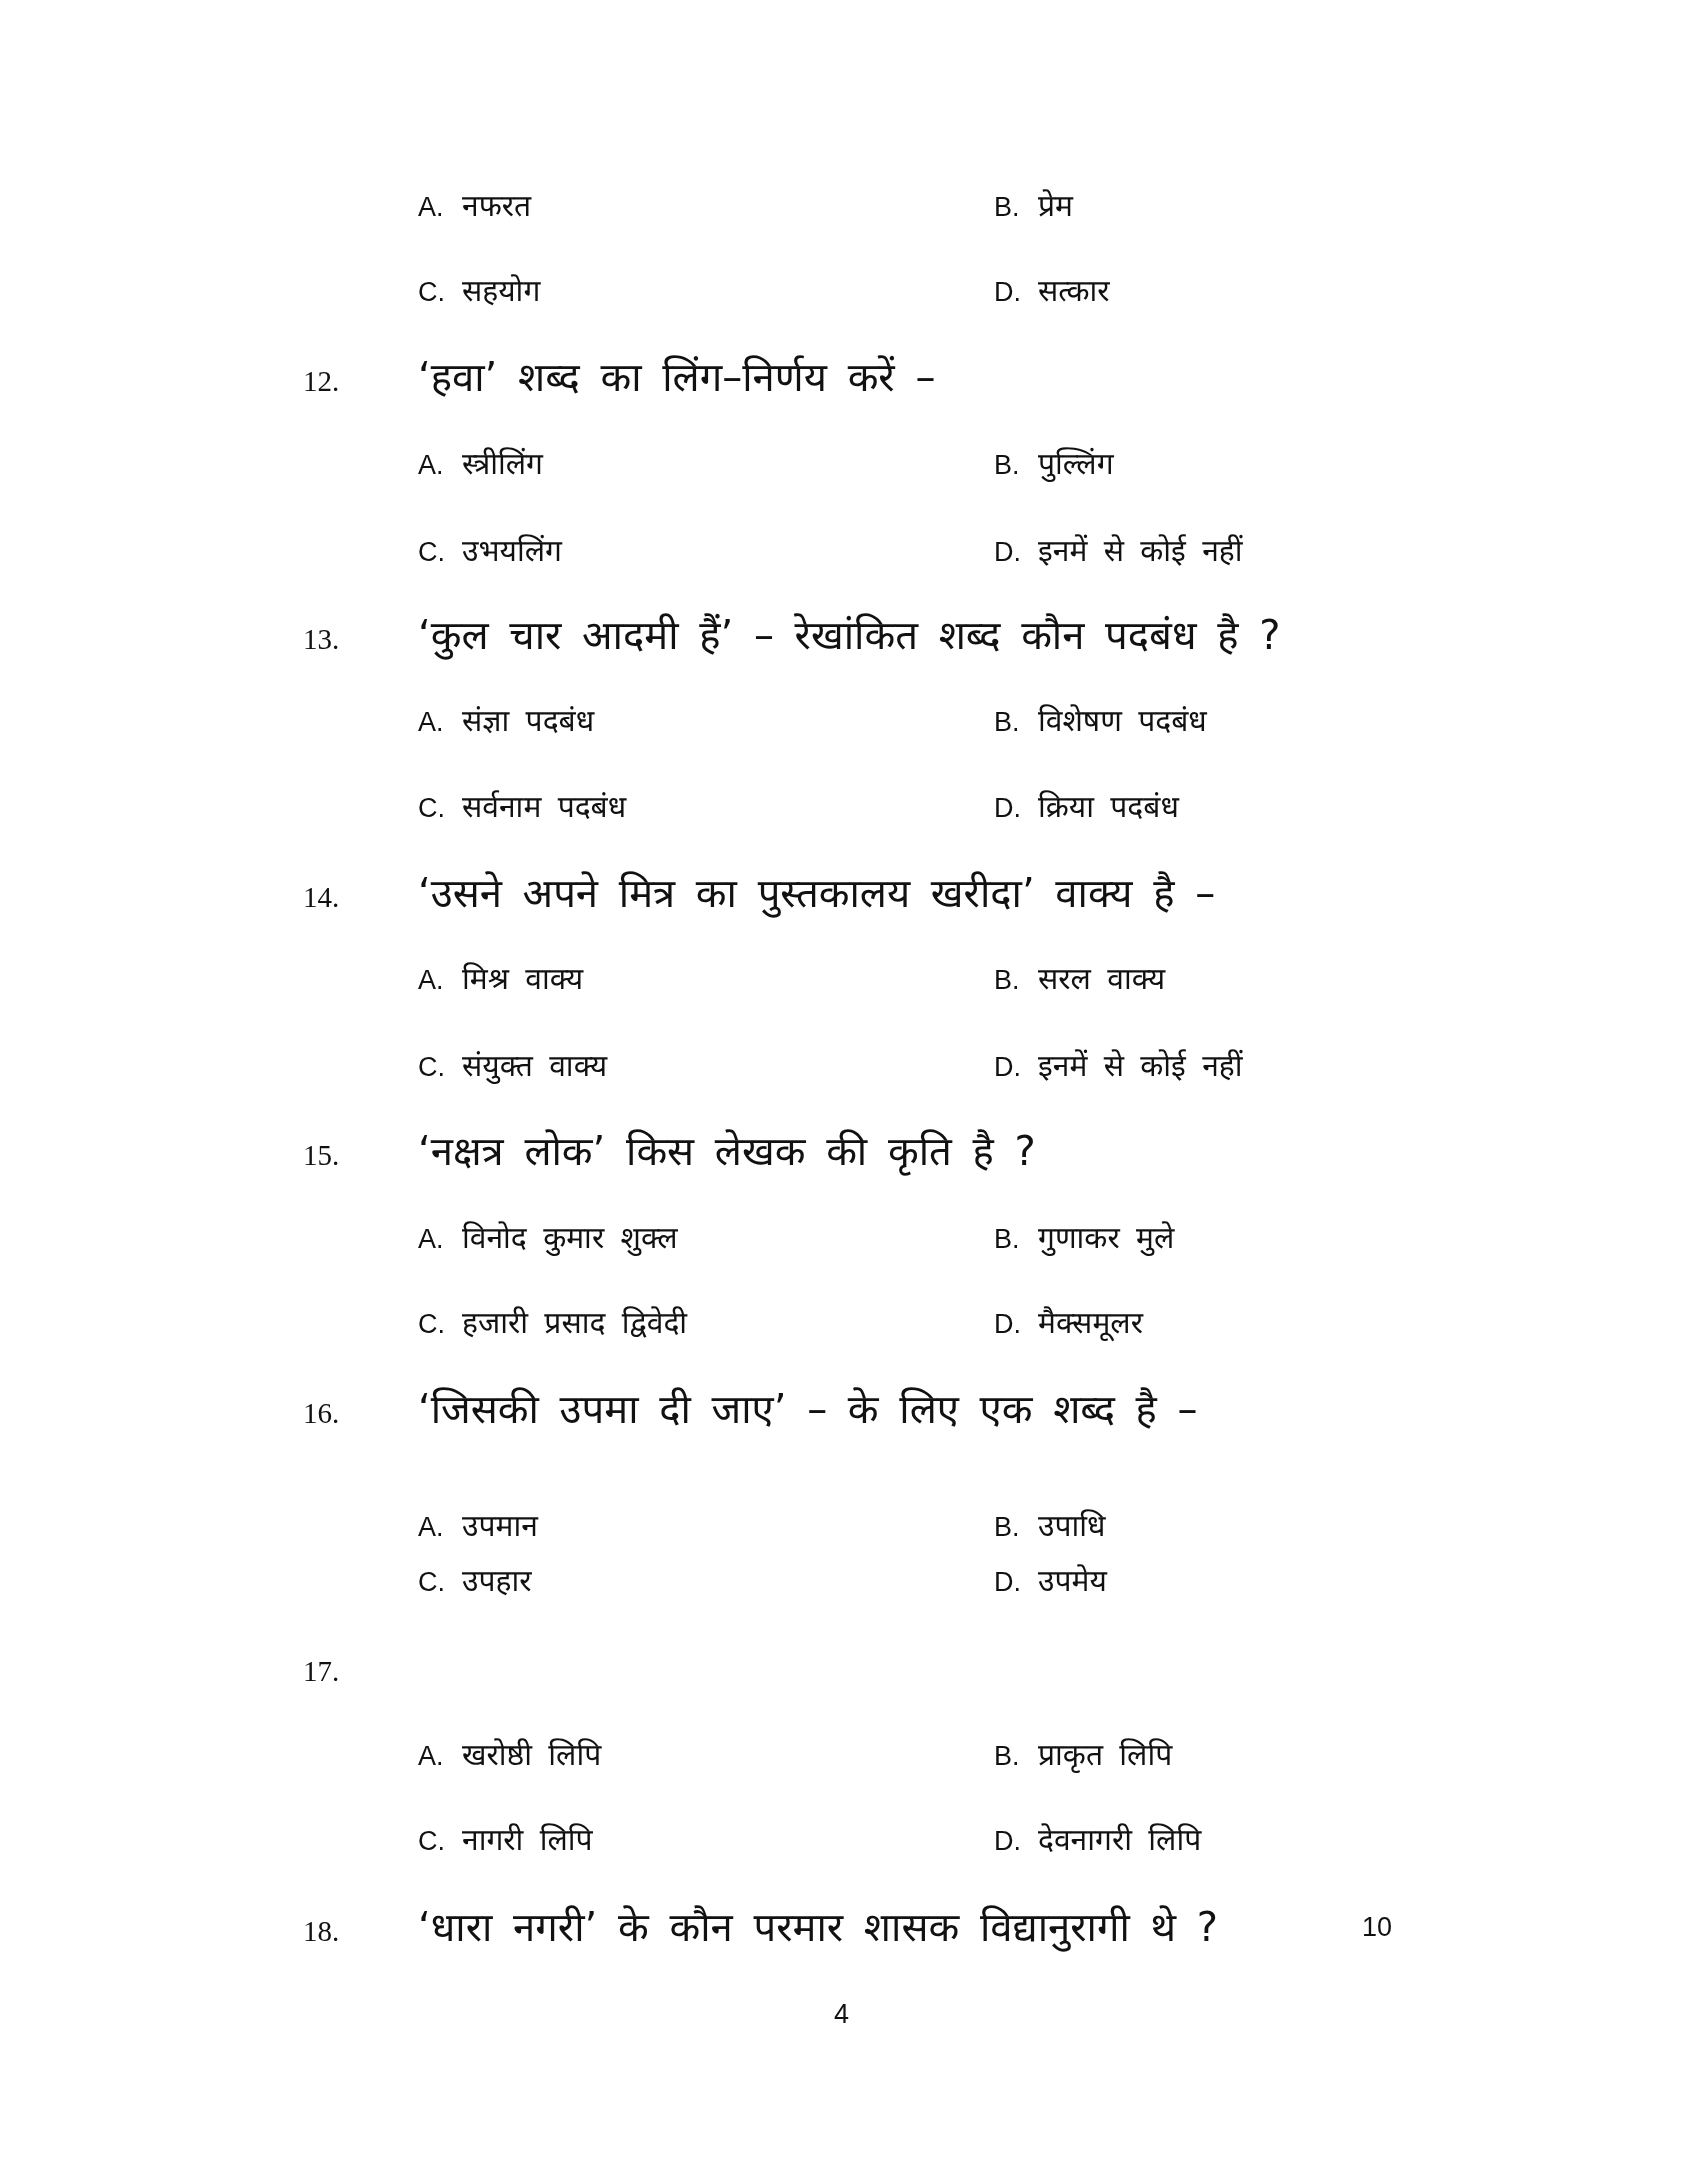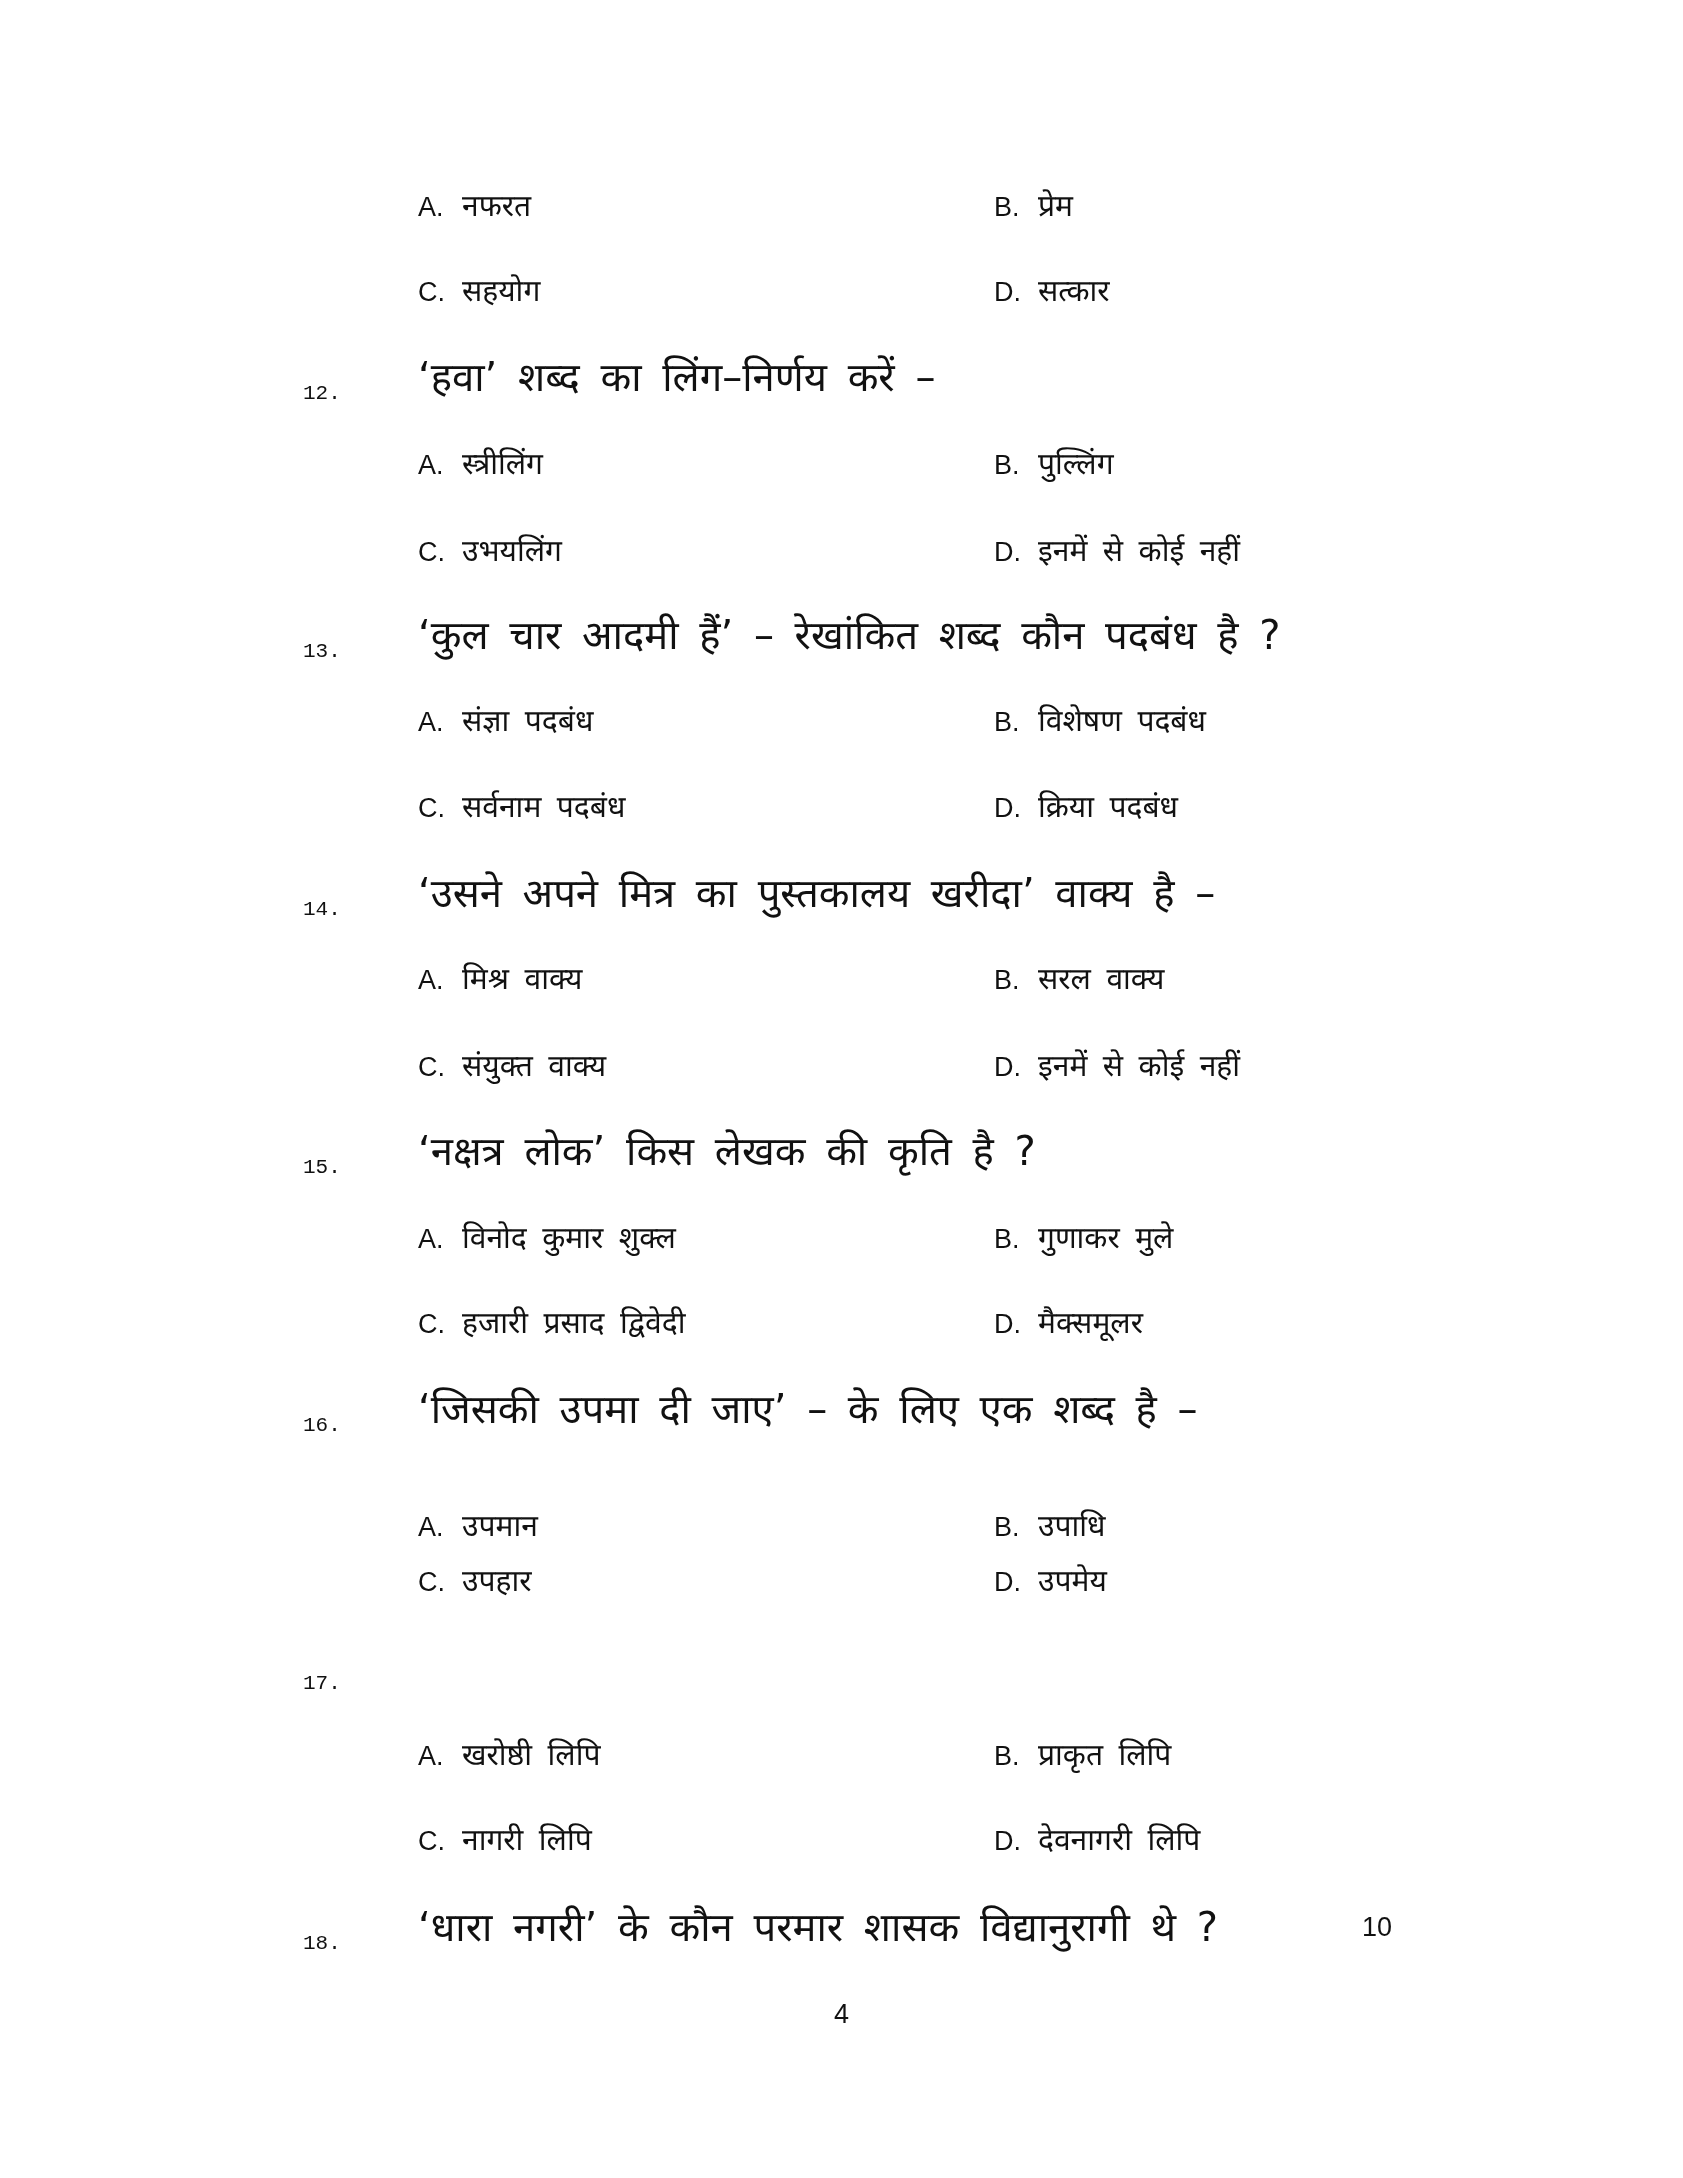--- a/index.html
+++ b/index.html
@@ -1,28 +1,28 @@
 <!DOCTYPE html>
 <html><head>
 <meta charset="utf-8">
 <style>
   html, body { margin: 0; padding: 0; background: #ffffff; }
   body { width: 1683px; height: 2178px; position: relative; overflow: hidden;
          font-family: "DejaVu Sans", sans-serif; color: #111; }
   .row { position: absolute; left: 0; width: 1683px; height: 59px; }
-  .qnum { position: absolute; left: 303px; top: 16px; font-family: Liberation Mono, monospace;
-          font-size: 21px; line-height: 59px; }
+  .qnum { position: absolute; left: 303px; top: 4px; font-family: Liberation Serif, serif;
+          font-size: 29px; line-height: 59px; }
   .qtext { position: absolute; left: 418px; top: 0; font-family: "DejaVu Sans", sans-serif;
            font-size: 40px; line-height: 59px; white-space: nowrap; word-spacing: 8px; }
   .opt { position: absolute; top: 0; height: 59px; white-space: nowrap; }
   .opt.colA { left: 418px; }
   .opt.colB { left: 994px; }
   .opt .lbl { font-family: "Liberation Sans", sans-serif; font-size: 27px; line-height: 59px;
               display: inline-block; width: 44px; }
-  .opt .txt { font-family: Liberation Serif, serif; font-size: 30px; line-height: 59px; word-spacing: 8px; }
+  .opt .txt { font-family: Liberation Sans, sans-serif; font-size: 30px; line-height: 59px; word-spacing: 8px; }
   .u { text-underline-offset: 8px; text-decoration-thickness: 2px; }
   .marks { position: absolute; left: 1362px; top: 0; font-family: "Liberation Sans", sans-serif;
            font-size: 27px; line-height: 59px; }
   .pageno { position: absolute; left: 0; width: 1683px; text-align: center; top: 1985px;
             font-family: "Liberation Sans", sans-serif; font-size: 27px; line-height: 59px; }
 </style>
 </head>
 <body>
 
 <div class="row" style="top:176px">

